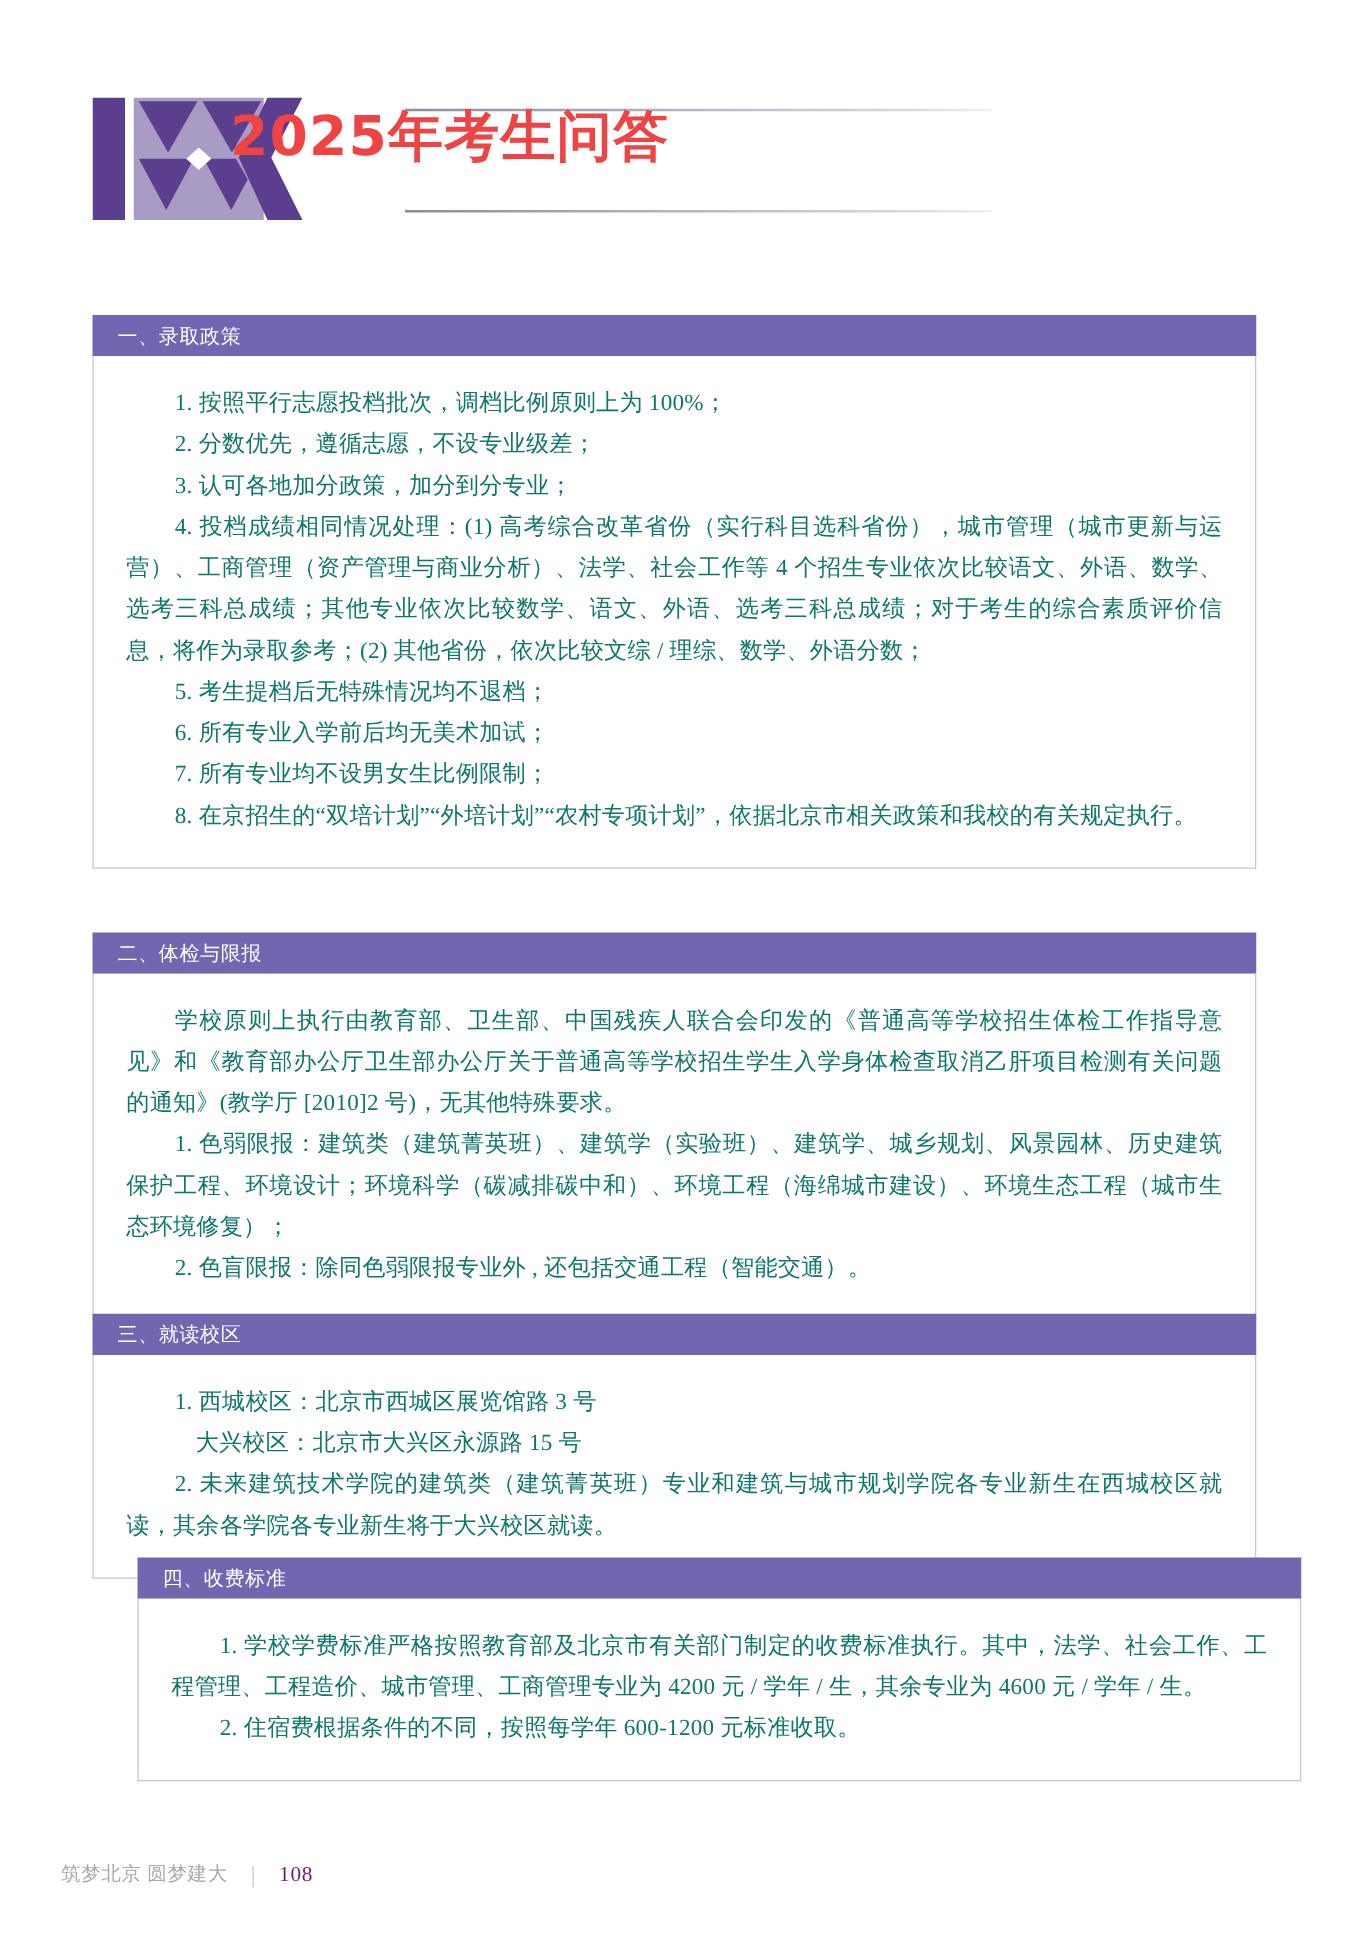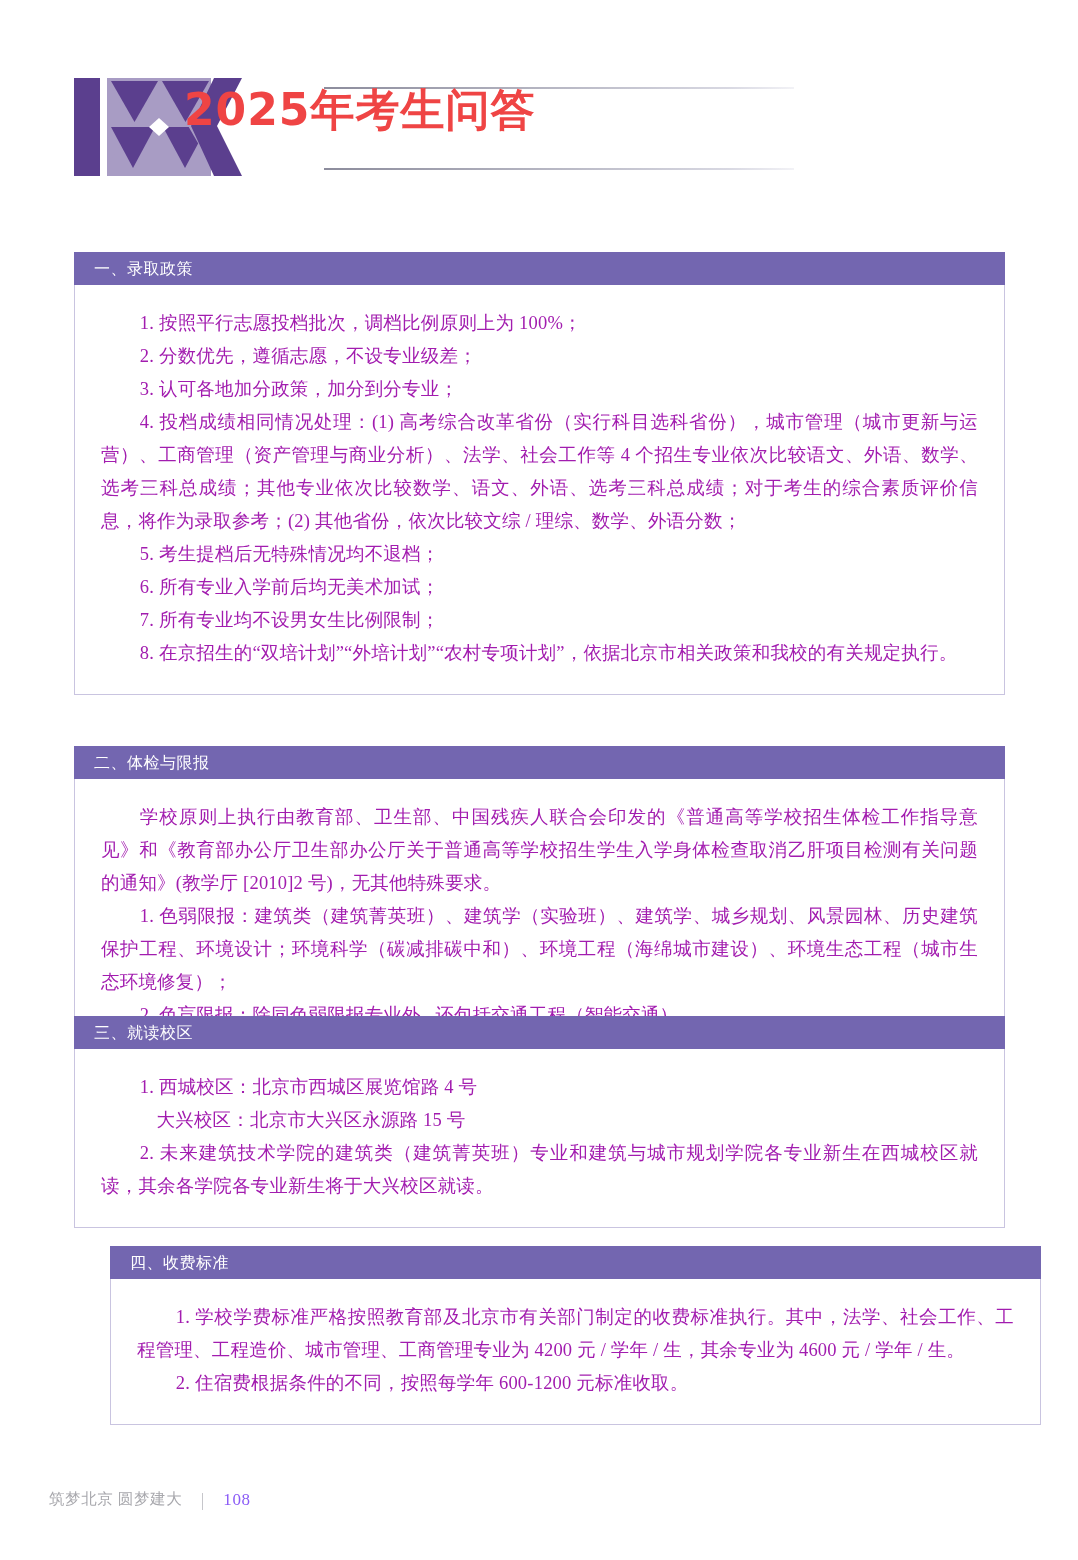--- a/index.html
+++ b/index.html
@@ -80,21 +80,21 @@
   .section-body {
     border: 1px solid #c9c4e0;
     border-top: none;
     background: #ffffff;
     box-sizing: border-box;
     padding: 22px 26px 24px 26px;
   }
   .para {
     font-size: 18.5px;
     line-height: 33px;
-    color: #a21caf;
+    color: #0f766e;
     text-align: justify;
     margin: 0;
     letter-spacing: 0.2px;
   }
   .para.indent {
     text-indent: 2.1em;
   }
   .para.indent-sub {
     text-indent: 3.0em;
   }
@@ -111,21 +111,21 @@
     letter-spacing: 0.6px;
   }
   .footer-sep {
     width: 1px;
     height: 17px;
     background: #c6c6cb;
     margin: 0 20px;
   }
   .footer-page {
     font-size: 17px;
-    color: #8b5cf6;
+    color: #701a75;
   }
 </style>
 </head>
 <body>
 
 <div class="page-header">
 
   <div class="logo">
     <svg width="168" height="98" viewBox="0 0 168 98" xmlns="http://www.w3.org/2000/svg">
 
@@ -175,24 +175,24 @@
 
 <div class="section" style="top:702px;margin-top:44px;">
   <div class="section-header">二、体检与限报</div>
   <div class="section-body">
     <p class="para indent">学校原则上执行由教育部、卫生部、中国残疾人联合会印发的《普通高等学校招生体检工作指导意见》和《教育部办公厅卫生部办公厅关于普通高等学校招生学生入学身体检查取消乙肝项目检测有关问题的通知》(教学厅 [2010]2 号)，无其他特殊要求。</p>
     <p class="para indent">1. 色弱限报：建筑类（建筑菁英班）、建筑学（实验班）、建筑学、城乡规划、风景园林、历史建筑保护工程、环境设计；环境科学（碳减排碳中和）、环境工程（海绵城市建设）、环境生态工程（城市生态环境修复）；</p>
     <p class="para indent">2. 色盲限报：除同色弱限报专业外 , 还包括交通工程（智能交通）。</p>
   </div>
 </div>
 
-<div class="section" style="top:1016px;">
+<div class="section" style="top:1051px;">
   <div class="section-header">三、就读校区</div>
   <div class="section-body">
-    <p class="para indent">1. 西城校区：北京市西城区展览馆路 4 号</p>
+    <p class="para indent">1. 西城校区：北京市西城区展览馆路 3 号</p>
     <p class="para indent-sub">大兴校区：北京市大兴区永源路 15 号</p>
     <p class="para indent">2. 未来建筑技术学院的建筑类（建筑菁英班）专业和建筑与城市规划学院各专业新生在西城校区就读，其余各学院各专业新生将于大兴校区就读。</p>
   </div>
 </div>
 
 <div class="section" style="top:1246px;padding-left:36px;">
   <div class="section-header">四、收费标准</div>
   <div class="section-body">
     <p class="para indent">1. 学校学费标准严格按照教育部及北京市有关部门制定的收费标准执行。其中，法学、社会工作、工程管理、工程造价、城市管理、工商管理专业为 4200 元 / 学年 / 生，其余专业为 4600 元 / 学年 / 生。</p>
     <p class="para indent">2. 住宿费根据条件的不同，按照每学年 600-1200 元标准收取。</p>

